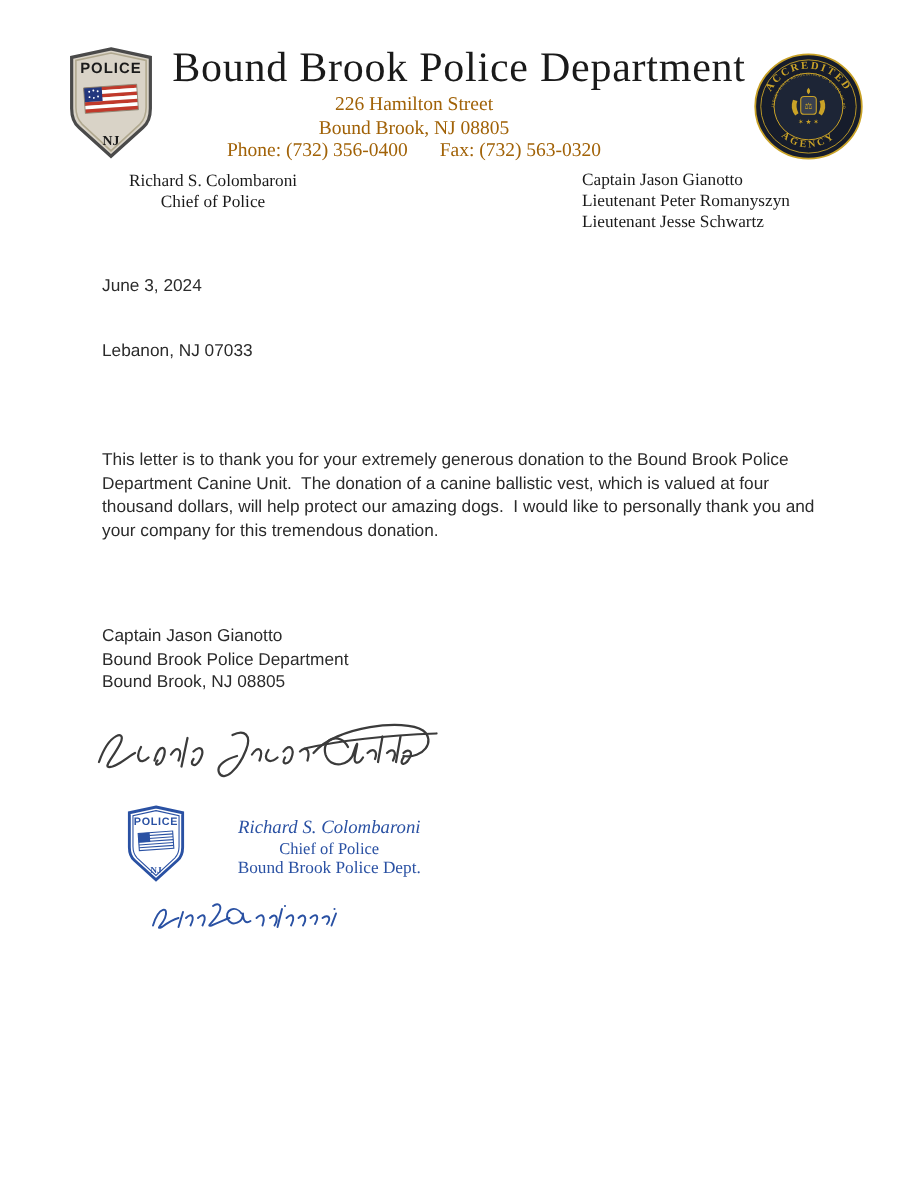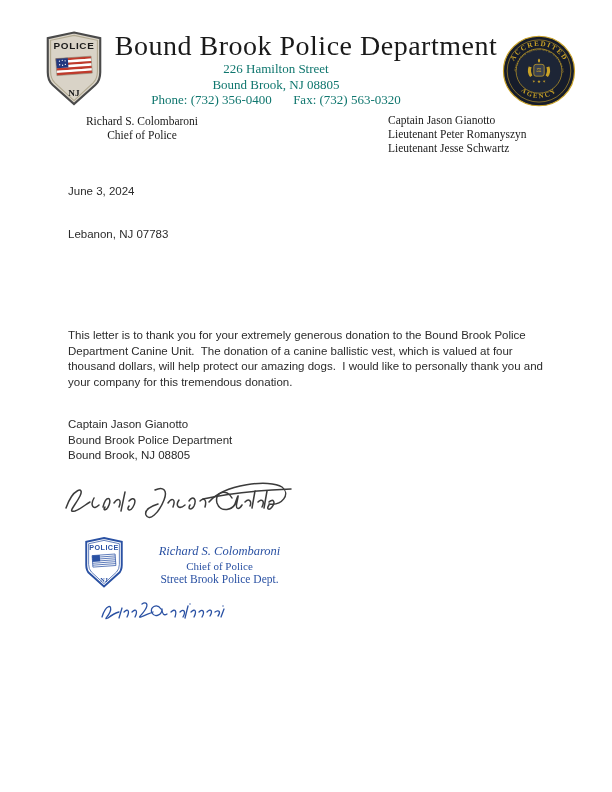--- a/index.html
+++ b/index.html
@@ -24,21 +24,21 @@
     font-size: 28px;
     color: #1a1a1a;
     letter-spacing: 0.5px;
   }
   .header-address {
     left: 0; top: 61px; width: 552px;
     text-align: center;
     font-family: "Liberation Serif", serif;
     font-size: 13px;
     line-height: 15.5px;
-    color: #0f766e;
+    color: #a16207;
   }
   .phone-fax-line span { display: inline-block; }
   .fax-part { margin-left: 18px; text-align: right; }
 
   .officer-left {
     left: 62px; top: 114px; width: 160px;
     text-align: center;
     font-family: "Liberation Serif", serif;
     font-size: 11.5px;
     line-height: 14px;
@@ -60,21 +60,21 @@
     font-size: 11.5px;
     color: #2b2b2b;
   }
   .recipient-block {
     left: 68px; top: 227px;
     font-size: 11.5px;
     line-height: 15.5px;
     color: #2b2b2b;
   }
   .body-paragraph {
-    left: 68px; top: 328px; width: 492px;
+    left: 68px; top: 300px; width: 492px;
     font-size: 11.5px;
     line-height: 15.5px;
     color: #2b2b2b;
     white-space: pre-wrap;
   }
   .signoff-block {
     left: 68px; top: 417px;
     font-size: 11.5px;
     line-height: 15.5px;
     color: #2b2b2b;
@@ -175,21 +175,21 @@
 
   <div class="abs officer-right">
     <div>Captain Jason Gianotto</div>
     <div>Lieutenant Peter Romanyszyn</div>
     <div>Lieutenant Jesse Schwartz</div>
   </div>
 
   <div class="abs date-line">June 3, 2024</div>
 
   <div class="abs recipient-block">
-    <div>Lebanon, NJ 07783</div>
+    <div>Lebanon, NJ 07033</div>
   </div>
 
   <div class="abs body-paragraph">This letter is to thank you for your extremely generous donation to the Bound Brook Police Department Canine Unit.  The donation of a canine ballistic vest, which is valued at four thousand dollars, will help protect our amazing dogs.  I would like to personally thank you and your company for this tremendous donation.</div>
 
   <div class="abs signoff-block">
     <div>Captain Jason Gianotto</div>
     <div>Bound Brook Police Department</div>
     <div>Bound Brook, NJ 08805</div>
   </div>
 
@@ -221,21 +221,21 @@
       <line x1="26" y1="56" x2="74" y2="56" stroke-width="1.5"></line>
       <line x1="26" y1="60" x2="74" y2="60" stroke-width="1.5"></line>
       <rect x="26" y="40" width="16" height="13" fill="#2a51a3" stroke="none"></rect>
     </g>
     <text x="50" y="96" text-anchor="middle" font-family="Liberation Serif, serif" font-size="13" font-weight="bold" fill="#2a51a3">NJ</text>
   </svg>
 
   <div class="abs footer-text">
     <div class="footer-name">Richard S. Colombaroni</div>
     <div class="footer-title">Chief of Police</div>
-    <div class="footer-dept">Street Brook Police Dept.</div>
+    <div class="footer-dept">Bound Brook Police Dept.</div>
   </div>
 
   <svg class="abs chief-signature" width="145" height="30" viewBox="0 0 145 30">
     <g fill="none" stroke="#2a51a3" stroke-width="1.3" stroke-linecap="round" stroke-linejoin="round">
       <path d="M4 21 C8 8 15 8 12 16 C10 21 5 24 10 22 C14 19 17 17 21 16"></path>
       <path d="M24 12 L21 22 M26 16 C30 12 32 15 29 21 M34 16 C38 12 40 15 37 21"></path>
       <path d="M44 8 C48 5 51 8 47 14 C44 19 39 22 43 21 C48 19 52 17 55 16"></path>
       <path d="M63 13 C59 7 51 11 54 17 C57 22 64 19 64 13 C64 18 66 20 69 18"></path>
       <path d="M73 16 C77 12 79 15 77 21 M82 16 C86 12 88 16 85 21"></path>
       <path d="M90 10 L87 22 M93 16 C97 12 99 15 96 21 M101 16 C105 12 107 16 104 21"></path>

